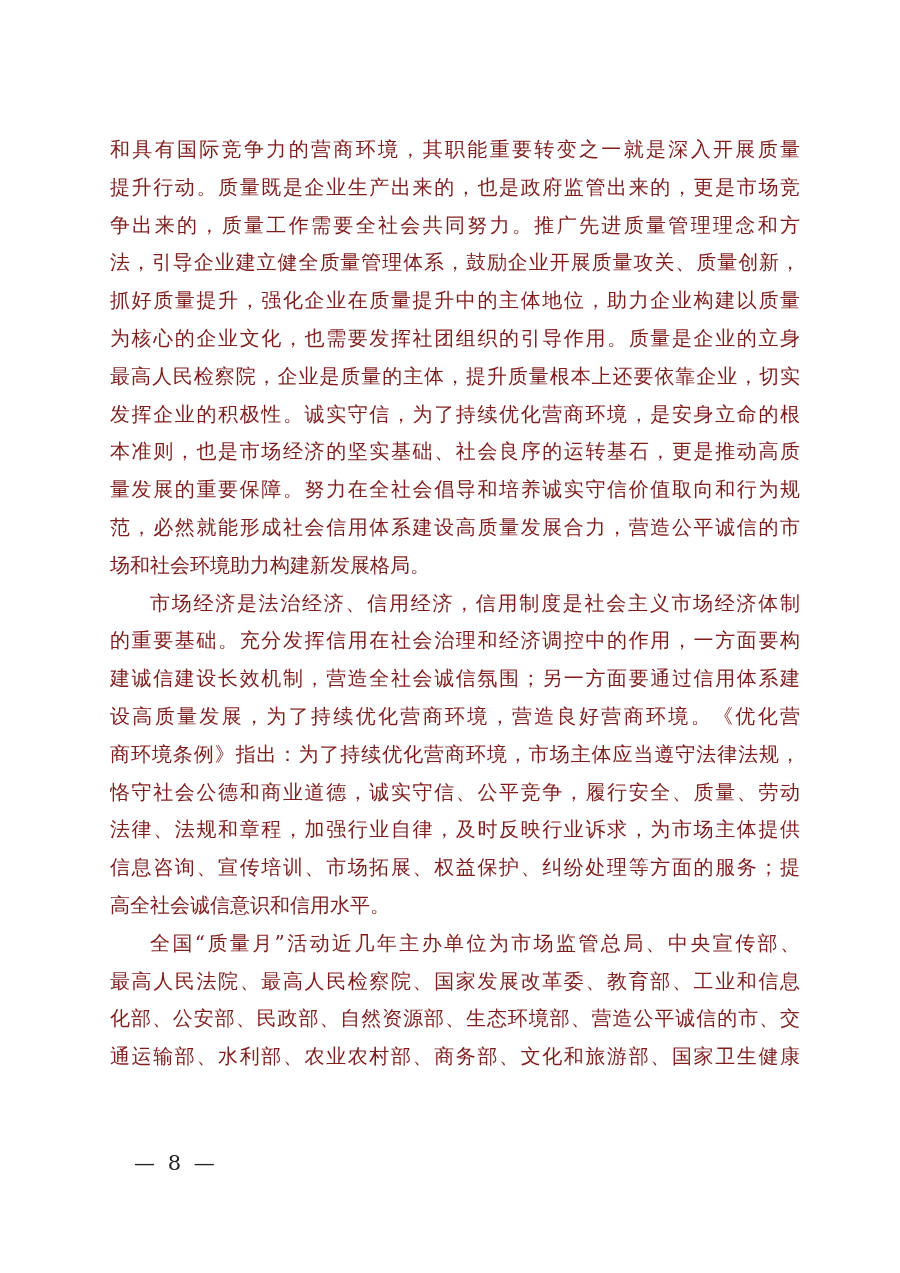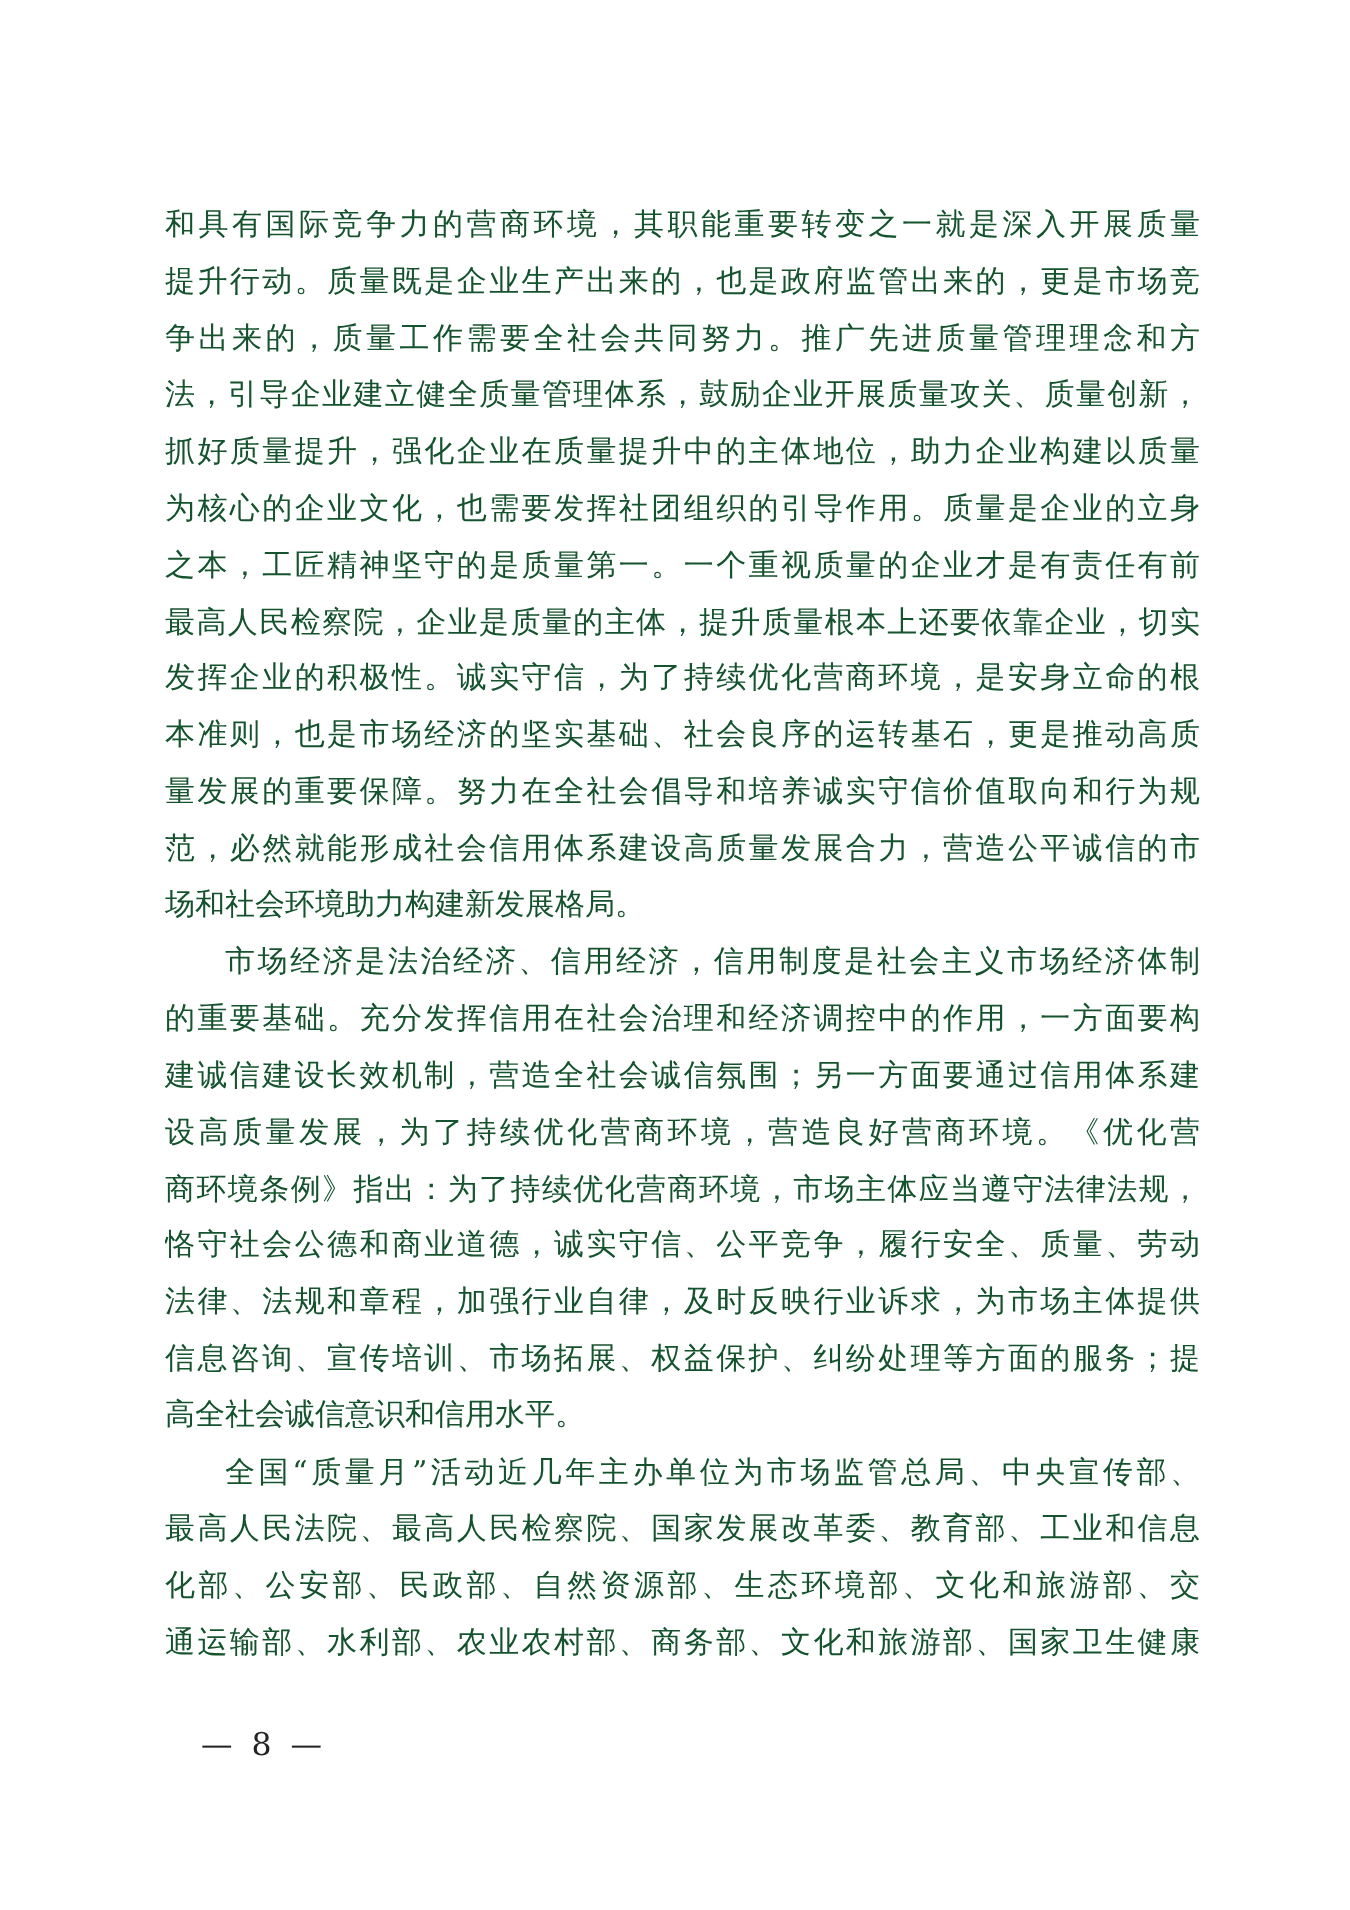--- a/index.html
+++ b/index.html
@@ -18,21 +18,21 @@
   .text-block {
     position: absolute;
     left: 110px;
     top: 131px;
     width: 690px;
   }
   .line {
     height: 37.8px;
     line-height: 37.8px;
     font-size: 20px;
-    color: #14532d;
+    color: #7f1d1d;
     text-align: justify;
     text-align-last: justify;
     text-justify: inter-character;
     overflow: hidden;
     white-space: nowrap;
   }
   .line.left {
     text-align: left;
     text-align-last: left;
     font-family: Liberation Serif, serif;
@@ -61,21 +61,20 @@
       <div class="line">提升行动。质量既是企业生产出来的，也是政府监管出来的，更是市场竞</div>
 
       <div class="line">争出来的，质量工作需要全社会共同努力。推广先进质量管理理念和方</div>
 
       <div class="line">法，引导企业建立健全质量管理体系，鼓励企业开展质量攻关、质量创新，</div>
 
       <div class="line">抓好质量提升，强化企业在质量提升中的主体地位，助力企业构建以质量</div>
 
       <div class="line">为核心的企业文化，也需要发挥社团组织的引导作用。质量是企业的立身</div>
 
-      <div class="line">之本，工匠精神坚守的是质量第一。一个重视质量的企业才是有责任有前</div>
 
       <div class="line">最高人民检察院，企业是质量的主体，提升质量根本上还要依靠企业，切实</div>
 
       <div class="line">发挥企业的积极性。诚实守信，为了持续优化营商环境，是安身立命的根</div>
 
       <div class="line">本准则，也是市场经济的坚实基础、社会良序的运转基石，更是推动高质</div>
 
       <div class="line">量发展的重要保障。努力在全社会倡导和培养诚实守信价值取向和行为规</div>
 
       <div class="line">范，必然就能形成社会信用体系建设高质量发展合力，营造公平诚信的市</div>
@@ -98,18 +97,18 @@
       <div class="line">法律、法规和章程，加强行业自律，及时反映行业诉求，为市场主体提供</div>
 
       <div class="line">信息咨询、宣传培训、市场拓展、权益保护、纠纷处理等方面的服务；提</div>
 
       <div class="line left">高全社会诚信意识和信用水平。</div>
 
       <div class="line indent">全国“质量月”活动近几年主办单位为市场监管总局、中央宣传部、</div>
 
       <div class="line">最高人民法院、最高人民检察院、国家发展改革委、教育部、工业和信息</div>
 
-      <div class="line">化部、公安部、民政部、自然资源部、生态环境部、文化和旅游部、交</div>
+      <div class="line">化部、公安部、民政部、自然资源部、生态环境部、营造公平诚信的市、交</div>
 
       <div class="line">通运输部、水利部、农业农村部、商务部、文化和旅游部、国家卫生健康</div>
     </div>
   <div class="page-number">— 8 —</div>
 </div>
 
 </body></html>

